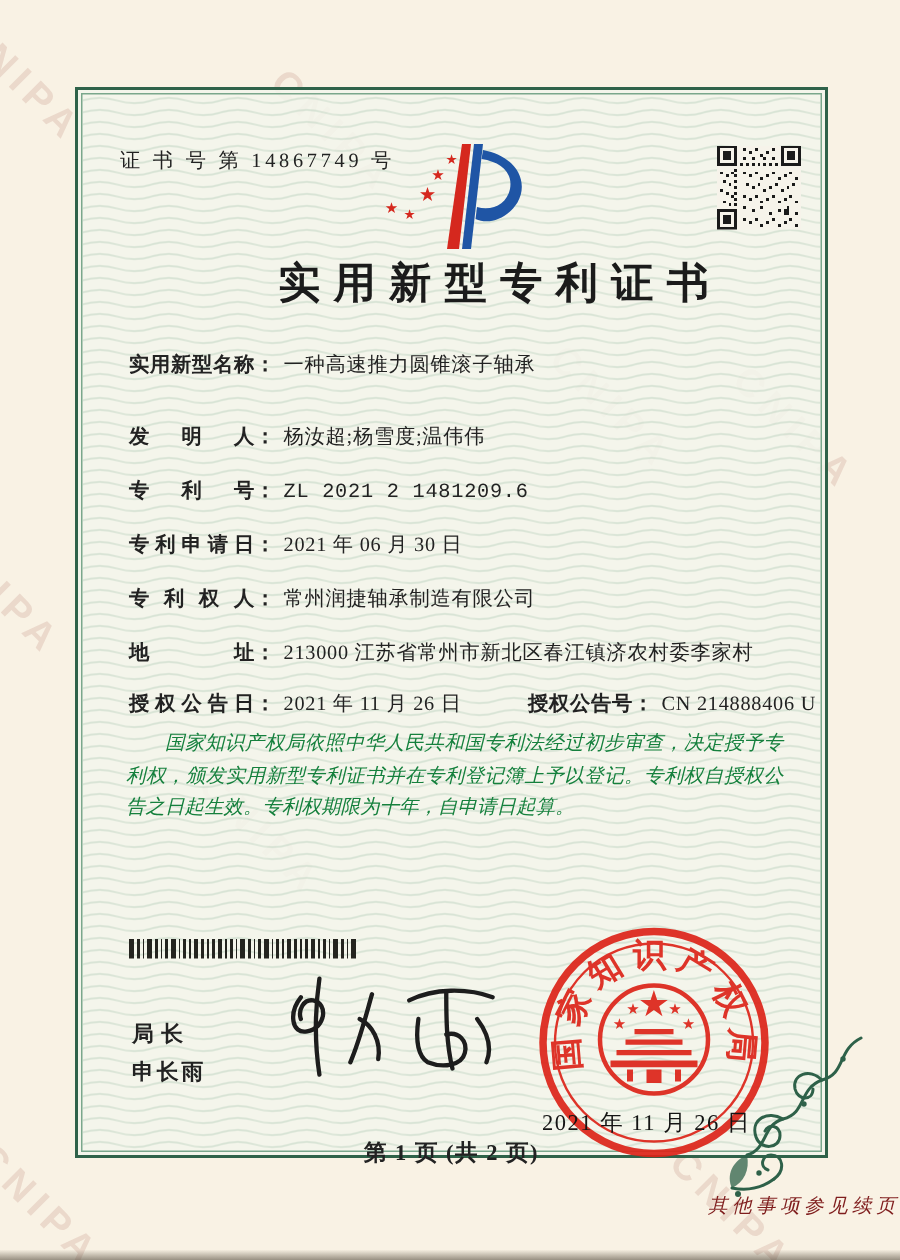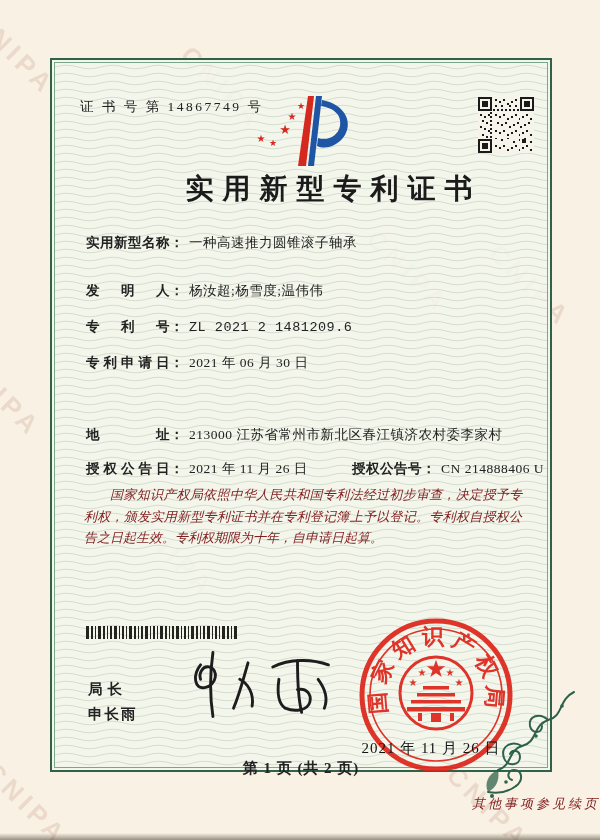--- a/index.html
+++ b/index.html
@@ -29,21 +29,21 @@
   .title{
     position:absolute;top:110px;left:0;width:100%;text-align:center;
     font-size:28px;font-weight:bold;letter-spacing:9px;text-indent:9px;color:#1b1b1b;margin-left:28px;
   }
   .row{position:absolute;left:34px;font-size:13.5px;white-space:nowrap;letter-spacing:0.5px;}
   .row .lbl{display:inline-block;width:84px;text-align:justify;text-align-last:justify;font-weight:600;}
   .row .col{font-weight:600;margin-right:5px;}
   .row .g2{position:absolute;left:218px;top:0;}
   .body-text{
     position:absolute;left:32px;top:424px;width:438px;
-    font-size:13px;line-height:21.5px;text-align:justify;font-style:italic;color:#7f1d1d;
+    font-size:13px;line-height:21.5px;text-align:justify;font-style:italic;color:#15803d;
   }
   .body-text p{margin:0;text-indent:2em;}
   .barcode{position:absolute;left:34px;top:566px;}
   .signer-title{position:absolute;left:36px;top:620px;font-size:14.5px;font-weight:600;letter-spacing:5px;}
   .signer-name{position:absolute;left:36px;top:645px;font-size:14.5px;font-weight:600;letter-spacing:2px;}
   .signature{position:absolute;left:130px;top:588px;}
   .seal{position:absolute;left:298px;top:549px;opacity:0.92;}
   .seal-date{
     position:absolute;left:296px;top:681px;width:170px;text-align:center;
     font-size:15px;letter-spacing:1px;color:#141414;z-index:3;
@@ -134,20 +134,23 @@
       <span class="lbl">实用新型名称</span><span class="col">：</span><span class="val">一种高速推力圆锥滚子轴承</span>
     </div>
     <div class="row" style="top:222px;">
       <span class="lbl">发明人</span><span class="col">：</span><span class="val">杨汝超;杨雪度;温伟伟</span>
     </div>
     <div class="row" style="top:258px;font-family:Liberation Mono, monospace;">
       <span class="lbl">专利号</span><span class="col">：</span><span class="val">ZL 2021 2 1481209.6</span>
     </div>
     <div class="row" style="top:294px;">
       <span class="lbl">专利申请日</span><span class="col">：</span><span class="val">2021 年 06 月 30 日</span>
+    </div>
+    <div class="row" style="top:330px;">
+      <span class="lbl">专利权人</span><span class="col">：</span><span class="val">常州润捷轴承制造有限公司</span>
     </div>
     <div class="row" style="top:366px;">
       <span class="lbl">地址</span><span class="col">：</span><span class="val">213000 江苏省常州市新北区春江镇济农村委李家村</span>
     </div>
 
     <div class="row" style="top:400px;">
       <span class="lbl">授权公告日</span><span class="col">：</span><span class="val">2021 年 11 月 26 日</span>
       <span class="g2">
         <span style="font-weight:600;padding-left:48px;">授权公告号</span><span class="col">：</span><span class="val">CN 214888406 U</span>
       </span>

